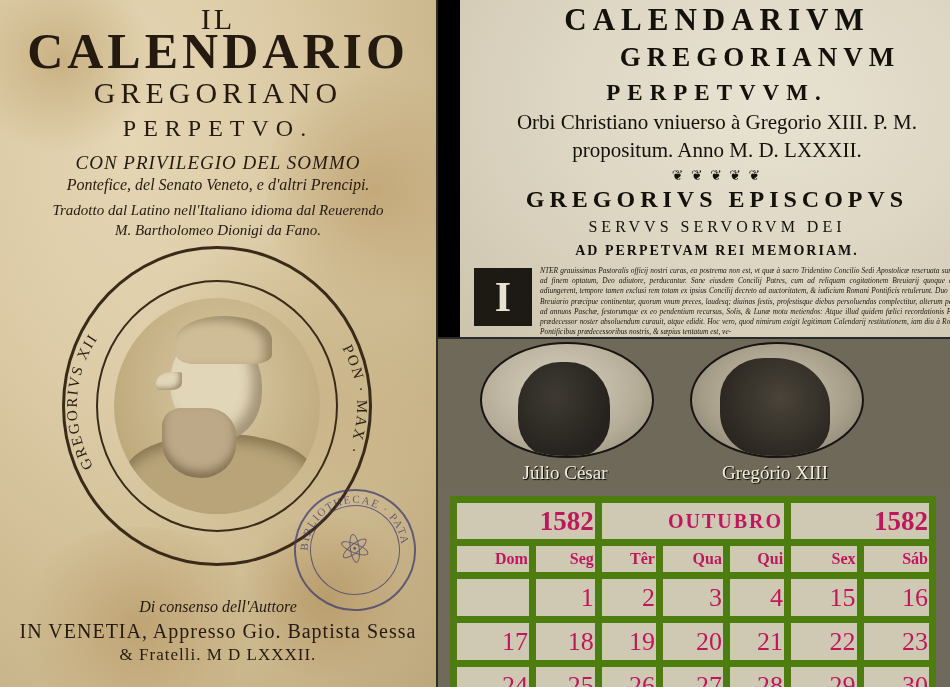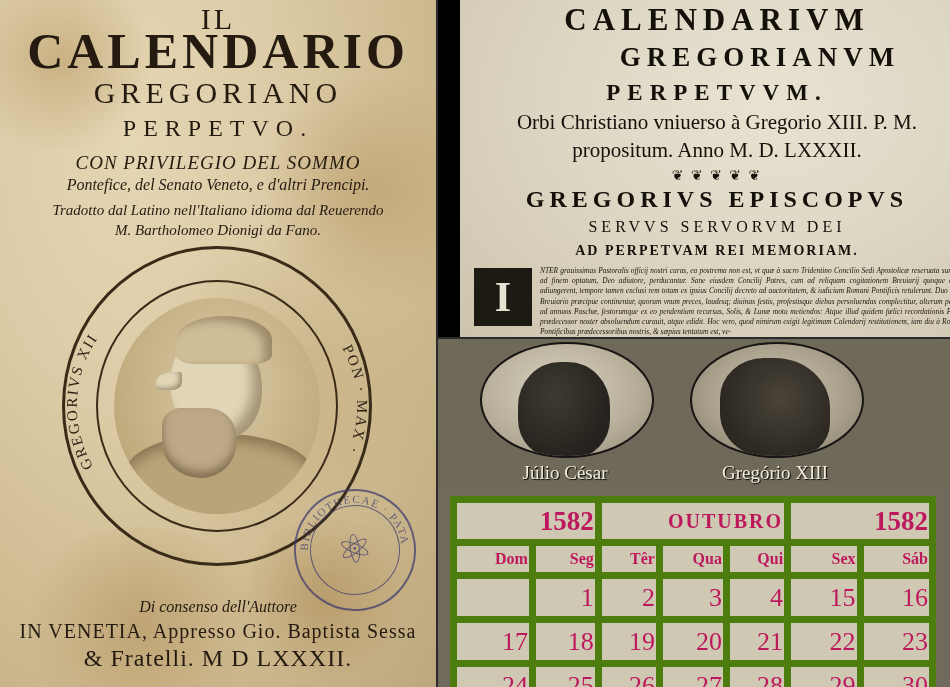--- a/index.html
+++ b/index.html
@@ -40,21 +40,21 @@
   #tl-calend   { top:22px;  font-size:50px; letter-spacing:4px; font-weight:bold; }
   #tl-greg     { top:76px;  font-size:30px; letter-spacing:5px; }
   #tl-perp     { top:115px; font-size:24px; letter-spacing:7px; }
   #tl-privil   { top:152px; font-size:19px; letter-spacing:1px; font-style:italic; }
   #tl-pont     { top:176px; font-size:16px; font-style:italic; }
   #tl-trad     { top:202px; font-size:15px; font-style:italic; }
   #tl-bart     { top:222px; font-size:15px; font-style:italic; }
 
   #tl-consenso { top:598px; font-size:16px; font-style:italic; }
   #tl-venetia  { top:620px; font-size:20px; letter-spacing:1px; }
-  #tl-fratelli { top:645px; font-size:24px; letter-spacing:1px; }
+  #tl-fratelli { top:645px; font-size:17px; letter-spacing:1px; }
 
   
   #medallion {
     position:absolute;
     left:62px; top:246px;
     width:310px; height:320px;
   }
   #medallion .ring-outer,
   #medallion .ring-inner {
     position:absolute;

